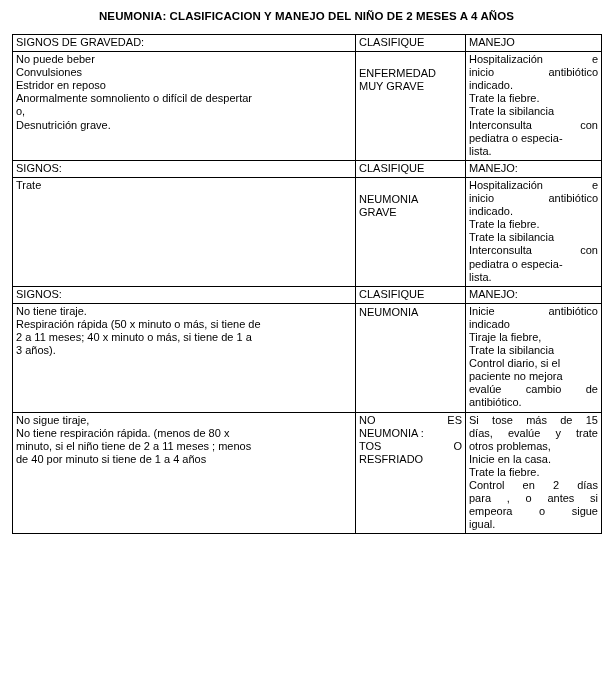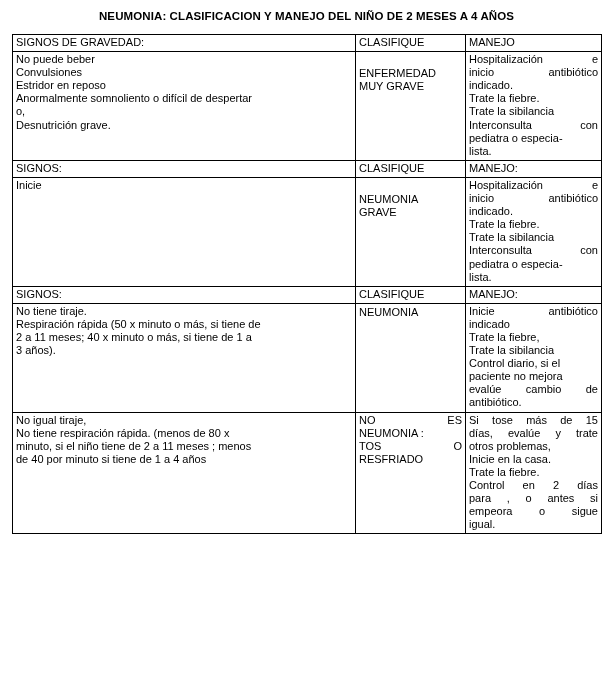--- a/index.html
+++ b/index.html
@@ -111,21 +111,21 @@
         </td>
       </tr>
 
       <tr class="hdr-row">
         <td>SIGNOS:</td>
         <td>CLASIFIQUE</td>
         <td>MANEJO:</td>
       </tr>
       <tr>
         <td>
-          <span class="cellline">Inicie</span>
+          <span class="cellline">Trate</span>
         </td>
         <td class="pad-top-mid">
           <span class="mid-label">NEUMONIA</span>
           <span class="mid-label">GRAVE</span>
         </td>
         <td>
           <span class="spread">Hospitalización e</span>
           <span class="spread">inicio antibiótico</span>
           <span class="cellline">indicado.</span>
           <span class="cellline">Trate la fiebre.</span>
@@ -147,32 +147,32 @@
           <span class="cellline">Respiración rápida (50 x minuto o más, si tiene de</span>
           <span class="cellline">2 a 11 meses; 40 x minuto o más, si tiene de 1 a</span>
           <span class="cellline">3 años).</span>
         </td>
         <td class="pad-top-small">
           <span class="mid-label">NEUMONIA</span>
         </td>
         <td>
           <span class="spread">Inicie antibiótico</span>
           <span class="cellline">indicado</span>
-          <span class="cellline">Trate la fiebre,</span>
+          <span class="cellline">Tiraje la fiebre,</span>
           <span class="cellline">Trate la sibilancia</span>
           <span class="cellline">Control diario, si el</span>
           <span class="cellline">paciente no mejora</span>
           <span class="spread">evalúe cambio de</span>
           <span class="cellline">antibiótico.</span>
         </td>
       </tr>
 
       <tr>
         <td>
-          <span class="cellline">No igual tiraje,</span>
+          <span class="cellline">No sigue tiraje,</span>
           <span class="cellline">No tiene respiración rápida. (menos de 80 x</span>
           <span class="cellline">minuto, si el niño tiene de 2 a 11 meses ; menos</span>
           <span class="cellline">de 40 por minuto si tiene de 1 a 4 años</span>
         </td>
         <td>
           <span class="spread">NO ES</span>
           <span class="cellline">NEUMONIA :</span>
           <span class="spread">TOS O</span>
           <span class="cellline">RESFRIADO</span>
         </td>

